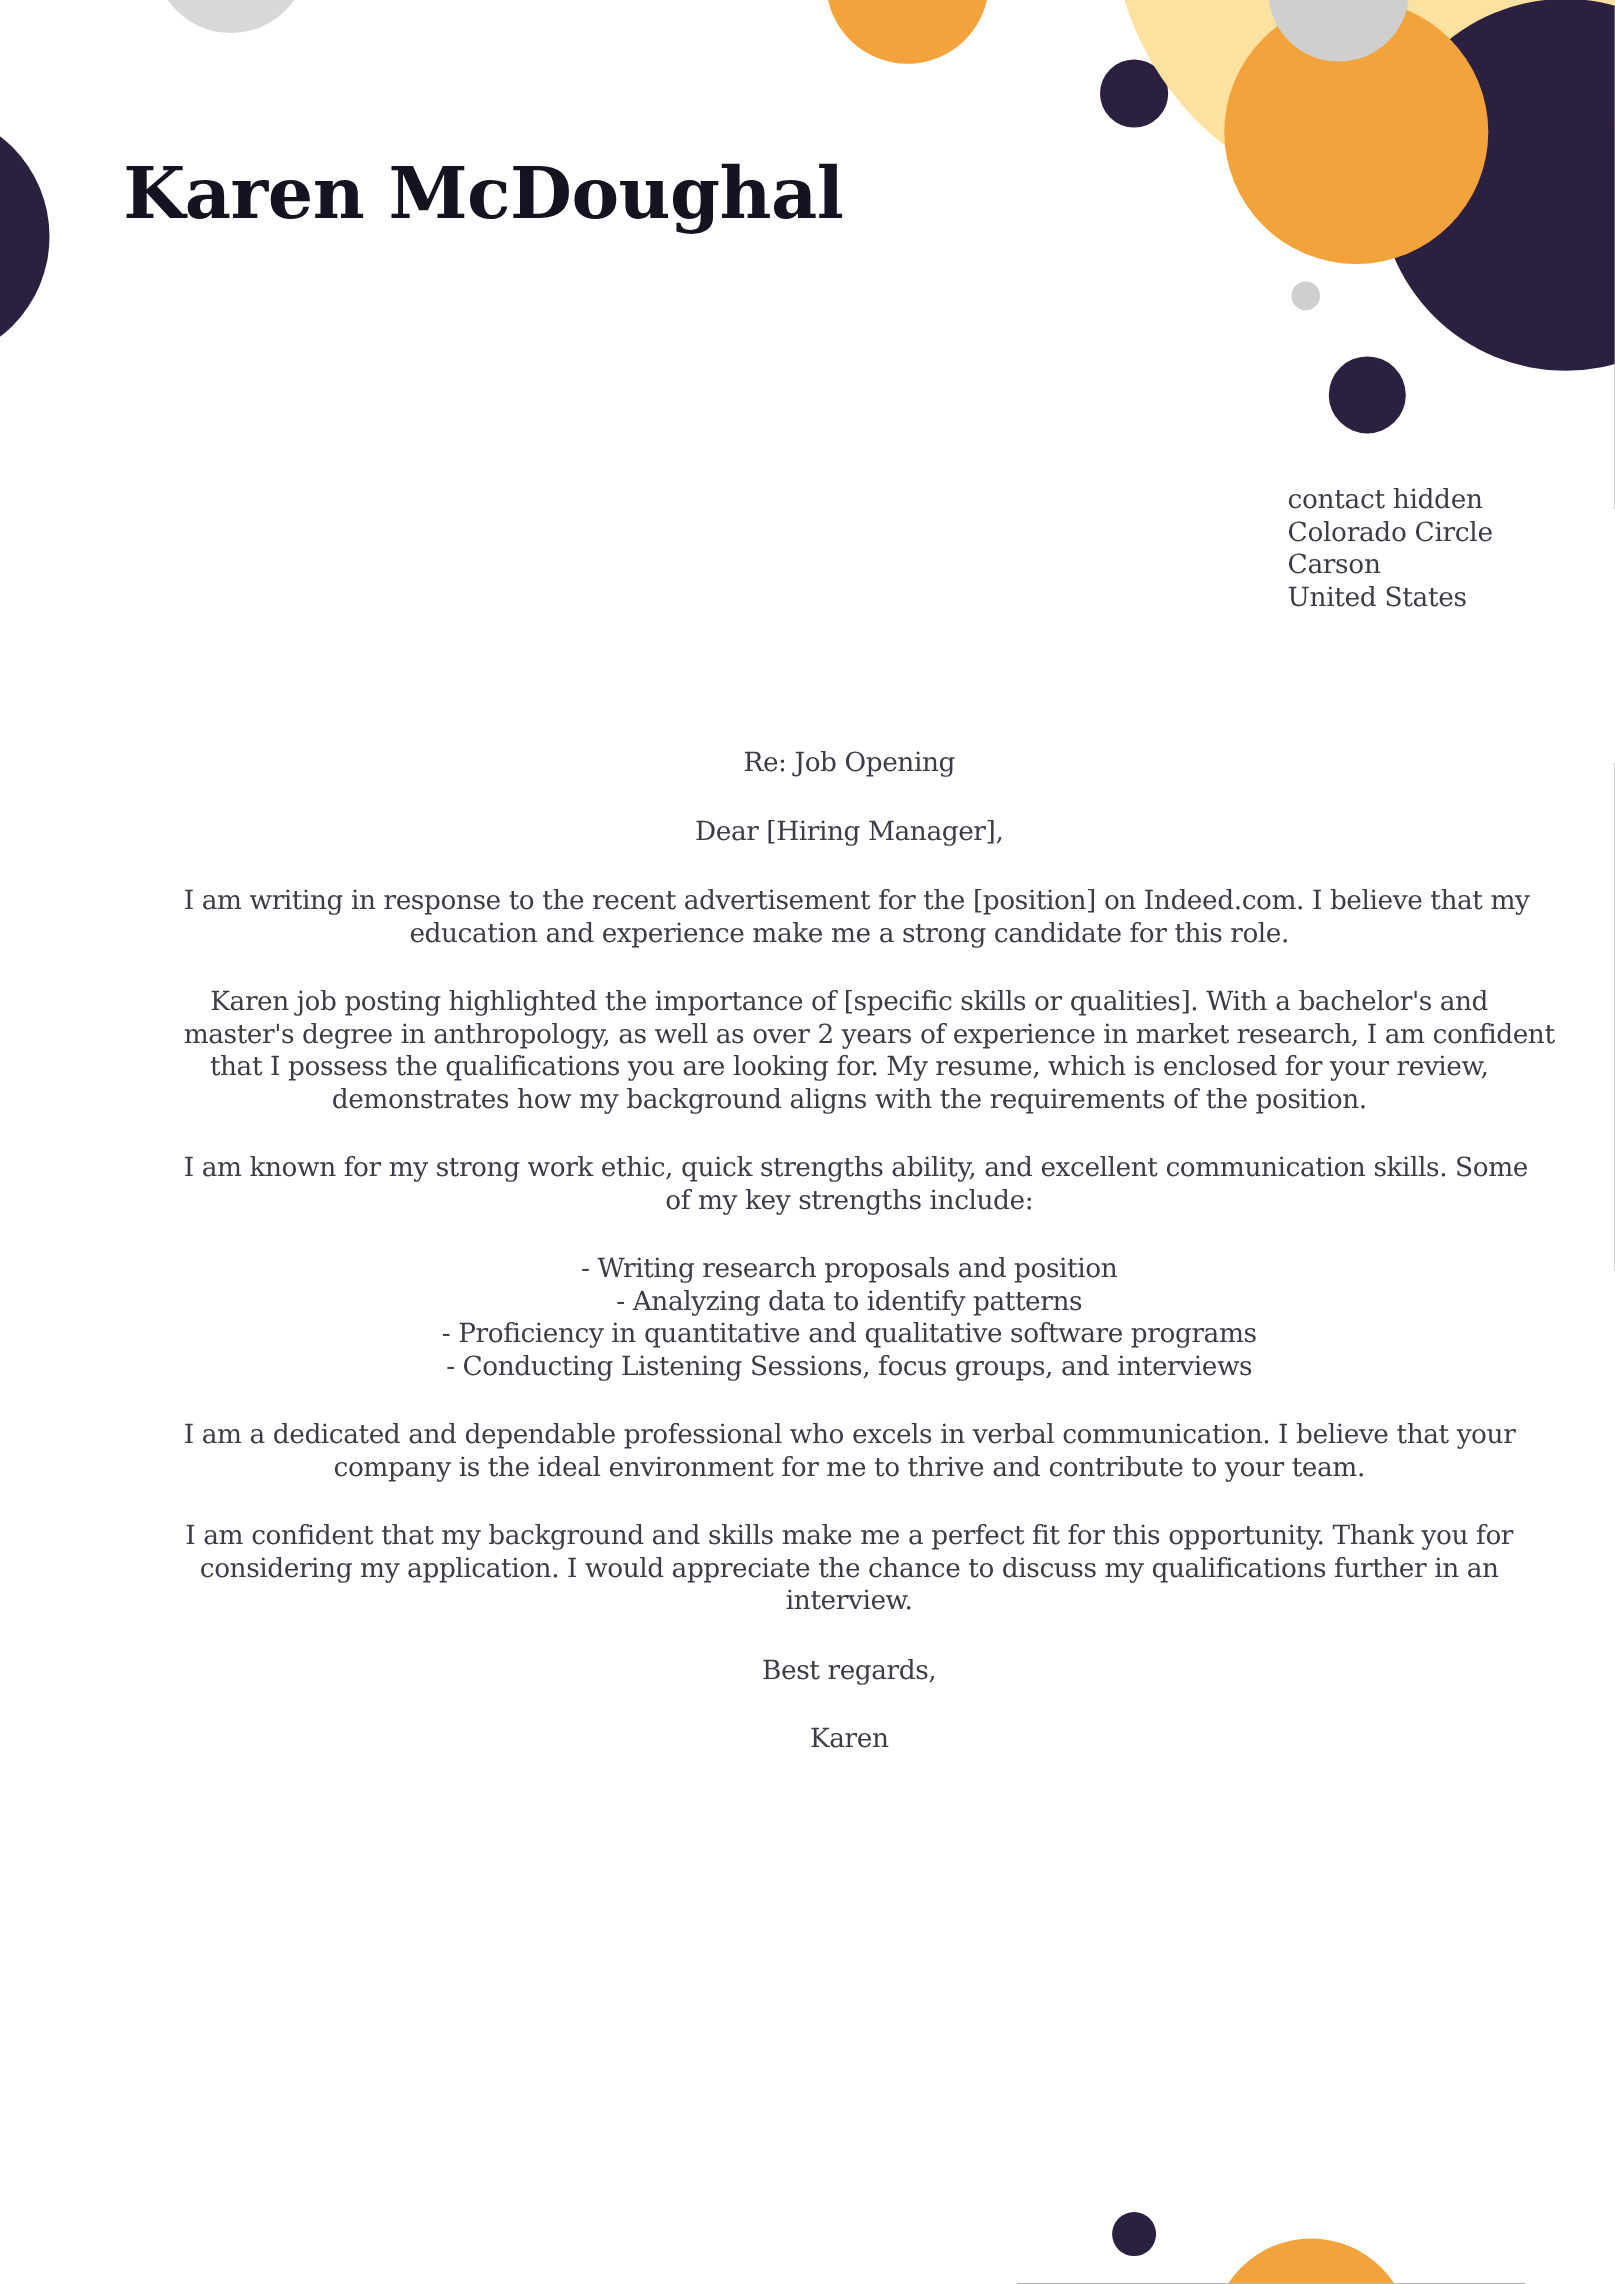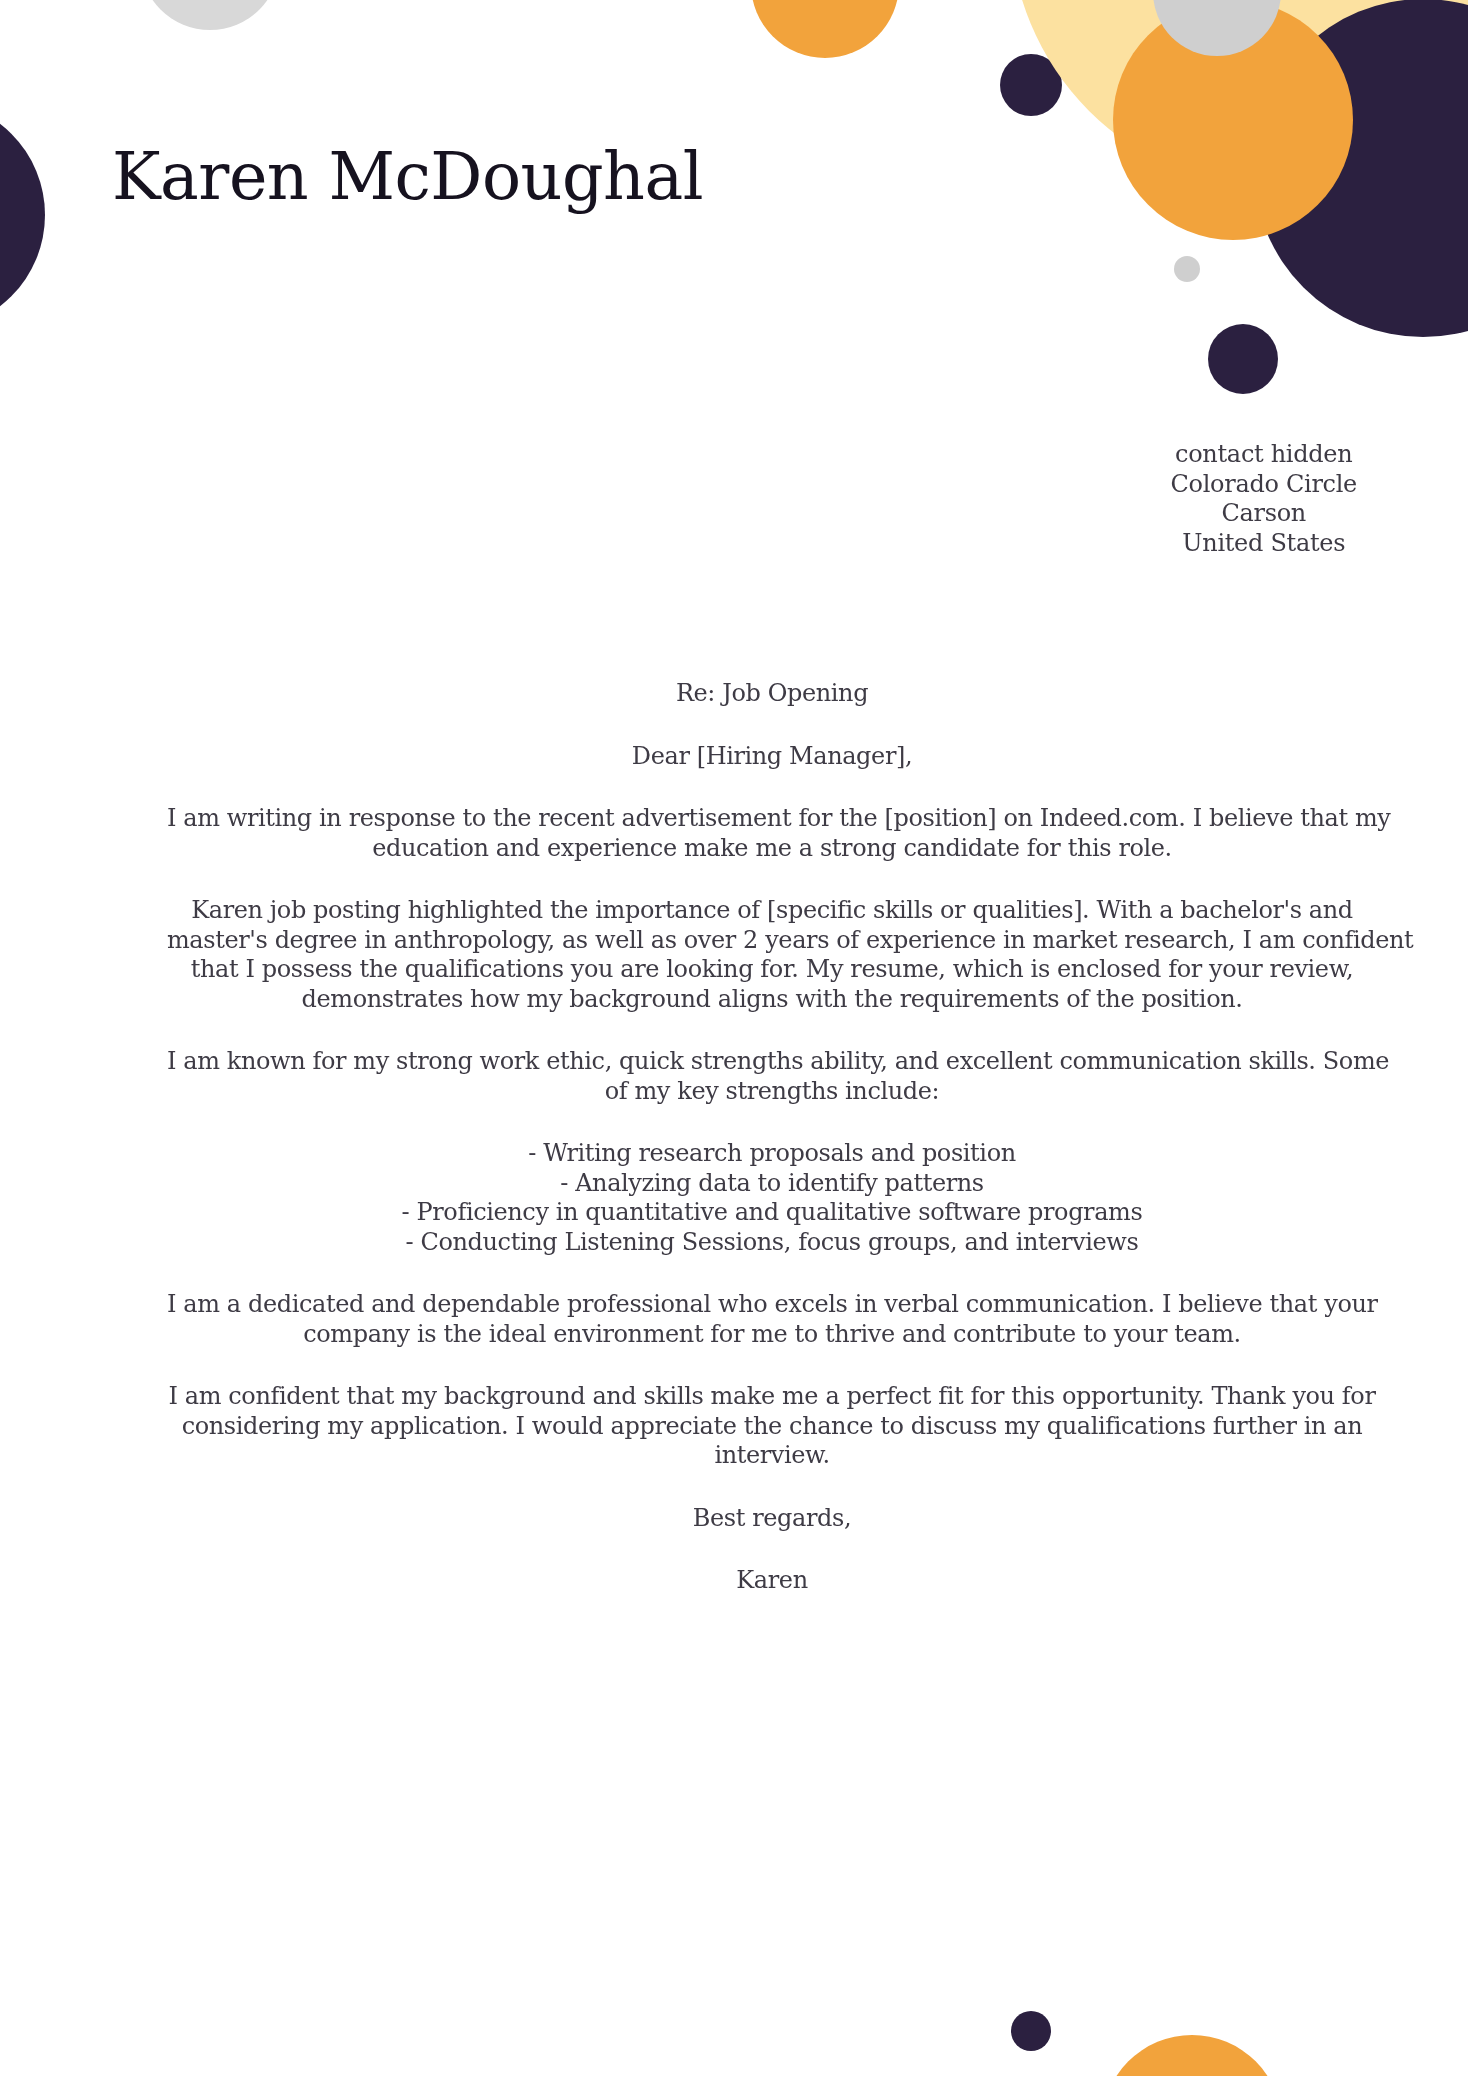--- a/index.html
+++ b/index.html
@@ -24,27 +24,27 @@
   .c-navy-big     {left:1254px; top:-1px;   width:338px; height:338px; background:var(--accent-navy); z-index:2;}
   .c-orange-big   {left:1113px; top:0px;    width:240px; height:240px; background:var(--accent-orange); z-index:3;}
   .c-gray-tr      {left:1153px; top:-72px;  width:128px; height:128px; background:var(--accent-gray); z-index:4;}
   .c-dot-gray     {left:1174px; top:256px;  width:26px;  height:26px;  background:var(--accent-gray);}
   .c-dot-navy-2   {left:1208px; top:324px;  width:70px;  height:70px;  background:var(--accent-navy);}
   .c-bottom-navy  {left:1011px; top:2011px; width:40px;  height:40px;  background:var(--accent-navy);}
   .c-bottom-orange{left:1102px; top:2035px; width:180px; height:180px; background:var(--accent-orange);}
   
   .author-name{
     position:absolute; left:112px; top:100px; z-index:5;
-    font-size:65px; font-weight:400; line-height:1; letter-spacing:-0.5px;
+    font-size:65px; font-weight:700; line-height:1; letter-spacing:-0.5px;
     color:var(--title-text); white-space:nowrap;
   }
   
   .contact{
     position:absolute; right:111px; top:440px; z-index:5;
-    text-align:center; font-size:24px; line-height:29.5px; letter-spacing:-0.3px;
+    text-align:left; font-size:24px; line-height:29.5px; letter-spacing:-0.3px;
   }
   
   .letter{
     position:absolute; left:167px; top:679px; width:1210px; z-index:5;
     font-size:24px; line-height:29.5px; letter-spacing:-0.4px;text-align:center;
   }
   .para{margin:0;}
   .para + .para{margin-top:33px;}
   .line{white-space:pre;}
 </style>

